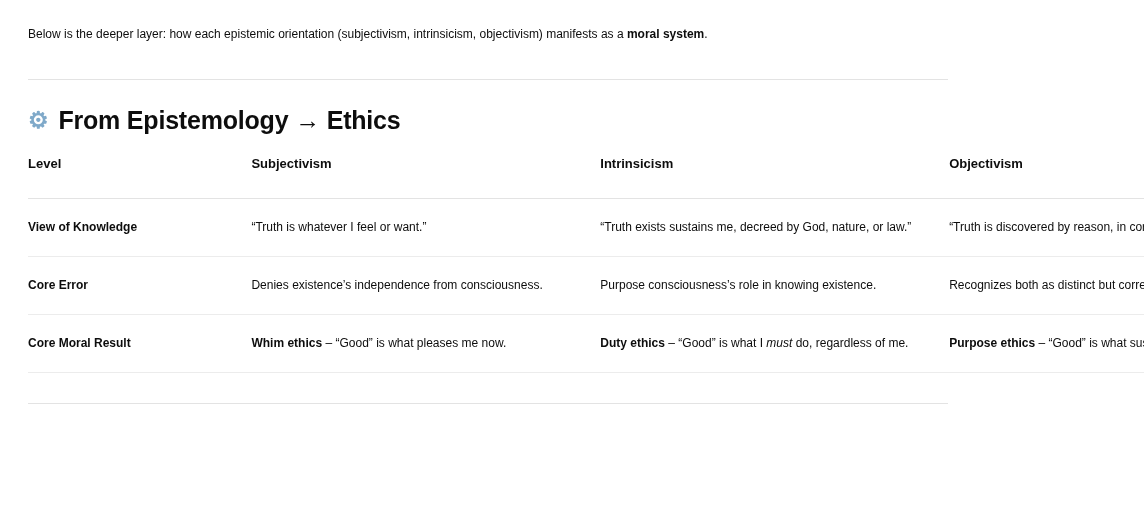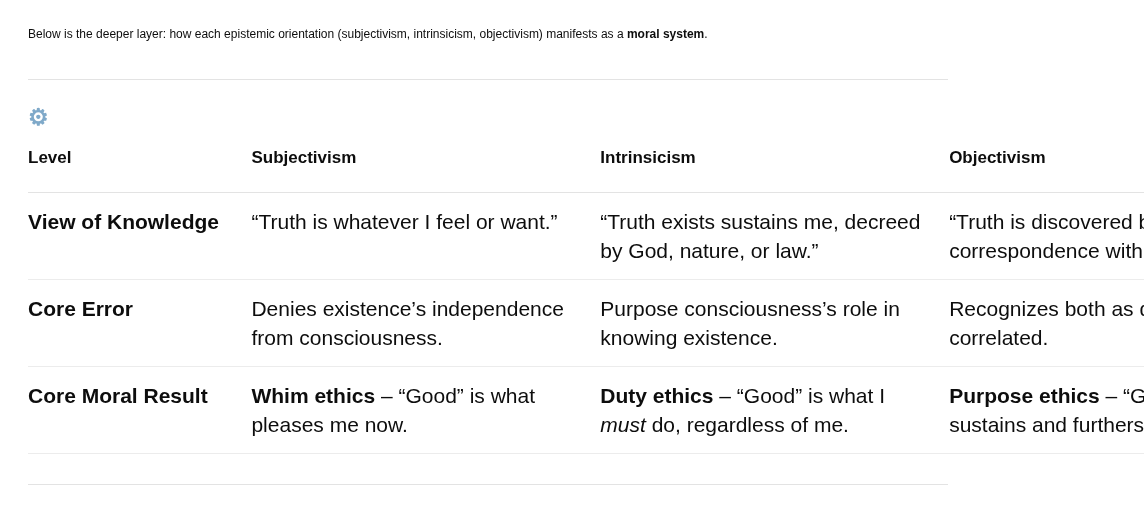--- a/index.html
+++ b/index.html
@@ -54,26 +54,26 @@
   }
   table.matrix {
     border-collapse: collapse;
     width: 1270px;
     table-layout: fixed;
   }
   table.matrix th, table.matrix td {
     text-align: left;
     vertical-align: top;
     padding: 14px 14px 14px 0;
-    font-size: 21px;
+    font-size: 12px;
     line-height: 29px;
   }
   table.matrix th {
     font-weight: 700;
-    font-size: 17px;
+    font-size: 13px;
     padding-bottom: 20px;
     padding-top: 0;
     border-bottom: 1px solid #e3e3e3;
   }
   table.matrix td {
     border-bottom: 1px solid #ececec;
   }
   table.matrix col.c0 { width: 196px; }
   table.matrix col.c1 { width: 306px; }
   table.matrix col.c2 { width: 306px; }
@@ -97,20 +97,21 @@
 <body>
 
 <div class="page">
 
   <p class="intro"><span>Below is the deeper layer: how each epistemic orientation (subjectivism, intrinsicism, objectivism) manifests as a </span><b>moral system</b><span>.</span></p>
 
   <hr class="divider">
 
   <h2 class="section-heading">
     <span class="gear-glyph">⚙</span>
+    <span>From Epistemology → Ethics</span>
   </h2>
 
   <table class="matrix">
     <colgroup>
       <col class="c0">
         <col class="c1">
         <col class="c2">
         <col class="c3">
     </colgroup>
     <thead>

